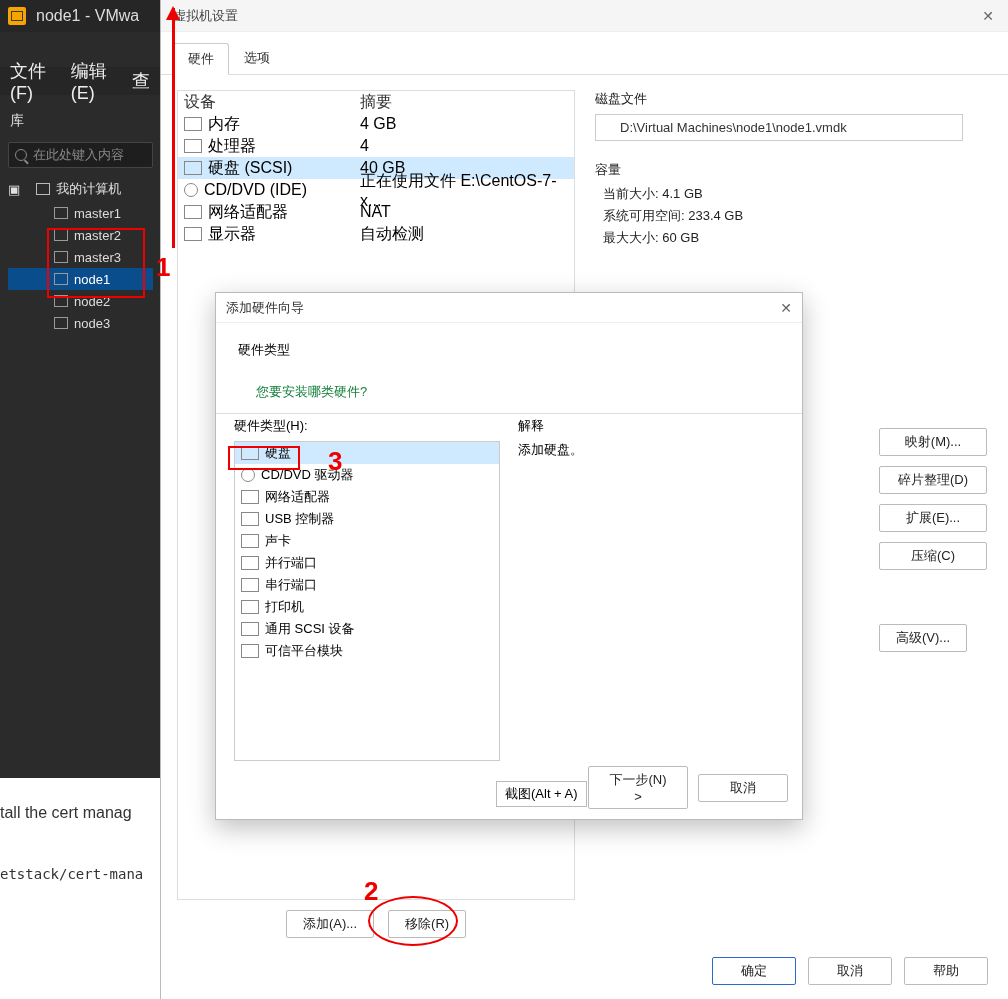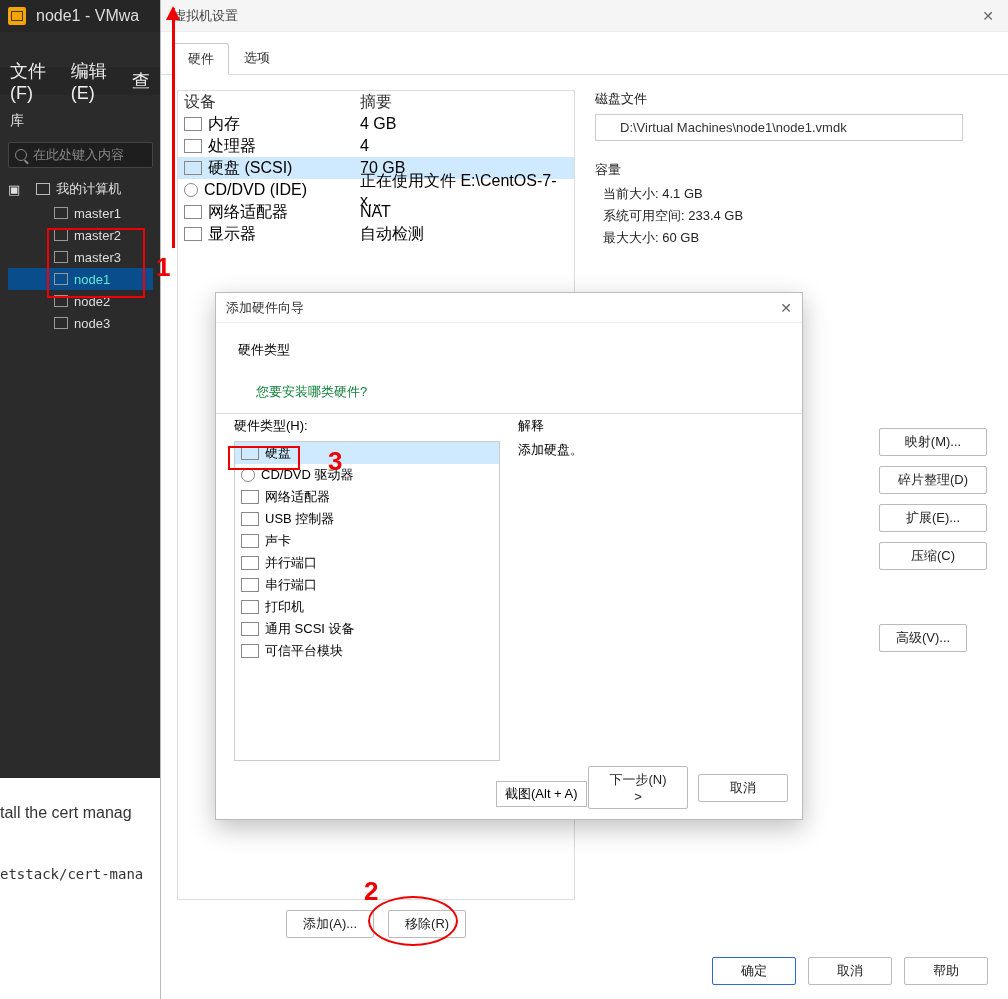--- a/index.html
+++ b/index.html
@@ -14,21 +14,21 @@
 .vm-menubar span { margin: 0 10px; }
 .vm-lib { position: absolute; top: 80px; left: 10px; font-size: 14px; }
 .vm-search { position: absolute; top: 110px; left: 8px; width: 145px; height: 26px; background: #1e1e1e; border: 1px solid #444; border-radius: 2px; display: flex; align-items: center; padding: 0 6px; color: #888; font-size: 13px; }
 .vm-search-icon { width: 12px; height: 12px; border: 1.5px solid #888; border-radius: 50%; margin-right: 6px; position: relative; }
 .vm-search-icon::after { content: ""; position: absolute; width: 5px; height: 1.5px; background: #888; bottom: -2px; right: -3px; transform: rotate(45deg); }
 .vm-tree { position: absolute; top: 148px; left: 8px; width: 145px; font-size: 13px; }
 .vm-tree-root { display: flex; align-items: center; margin-bottom: 4px; }
 .vm-tree-pc { width: 14px; height: 12px; border: 1px solid #bbb; margin-right: 6px; margin-left: 12px; }
 .vm-tree-item { display: flex; align-items: center; height: 22px; padding-left: 46px; color: #ddd; }
 .vm-tree-vmicon { width: 14px; height: 12px; border: 1px solid #999; margin-right: 6px; }
-.vm-tree-item.sel { background: #0a4d8c; color: #5eead4; }
+.vm-tree-item.sel { background: #0a4d8c; color: #ffffff; }
 .vm-redbox { position: absolute; border: 2.5px solid #e00; pointer-events: none; }
 .vm-ann { position: absolute; color: #e00; font-size: 26px; font-weight: bold; pointer-events: none; }
 .bg-text { position: absolute; font-family: monospace; font-size: 14px; color: #333; }
 
 
 .dlg { position: absolute; left: 160px; top: 0; width: 848px; height: 999px; background: #fff; border-left: 1px solid #bbb; }
 .dlg-title { height: 32px; display: flex; align-items: center; padding-left: 12px; color: #444; font-size: 13px; background: #f5f5f5; border-bottom: 1px solid #eee; justify-content: space-between; }
 .dlg-close { width: 40px; height: 32px; display: flex; align-items: center; justify-content: center; color: #666; font-size: 14px; }
 .dlg-tabs { display: flex; padding: 10px 12px 0 12px; border-bottom: 1px solid #ddd; font-size: 13px; text-align: right; }
 .dlg-tab { padding: 6px 14px; border: 1px solid transparent; color: #333; }
@@ -162,21 +162,21 @@
             <span class="hw-icon"></span>
             <span>处理器</span>
           </div>
           <div class="hw-col2">4</div>
         </div>
       <div class="hw-row sel">
           <div class="hw-col1">
             <span class="hw-icon"></span>
             <span>硬盘 (SCSI)</span>
           </div>
-          <div class="hw-col2">70 GB</div>
+          <div class="hw-col2">40 GB</div>
         </div>
       <div class="hw-row">
           <div class="hw-col1">
             <span class="hw-icon round"></span>
             <span>CD/DVD (IDE)</span>
           </div>
           <div class="hw-col2">正在使用文件 E:\CentOS-7-x...</div>
         </div>
       <div class="hw-row">
           <div class="hw-col1">

